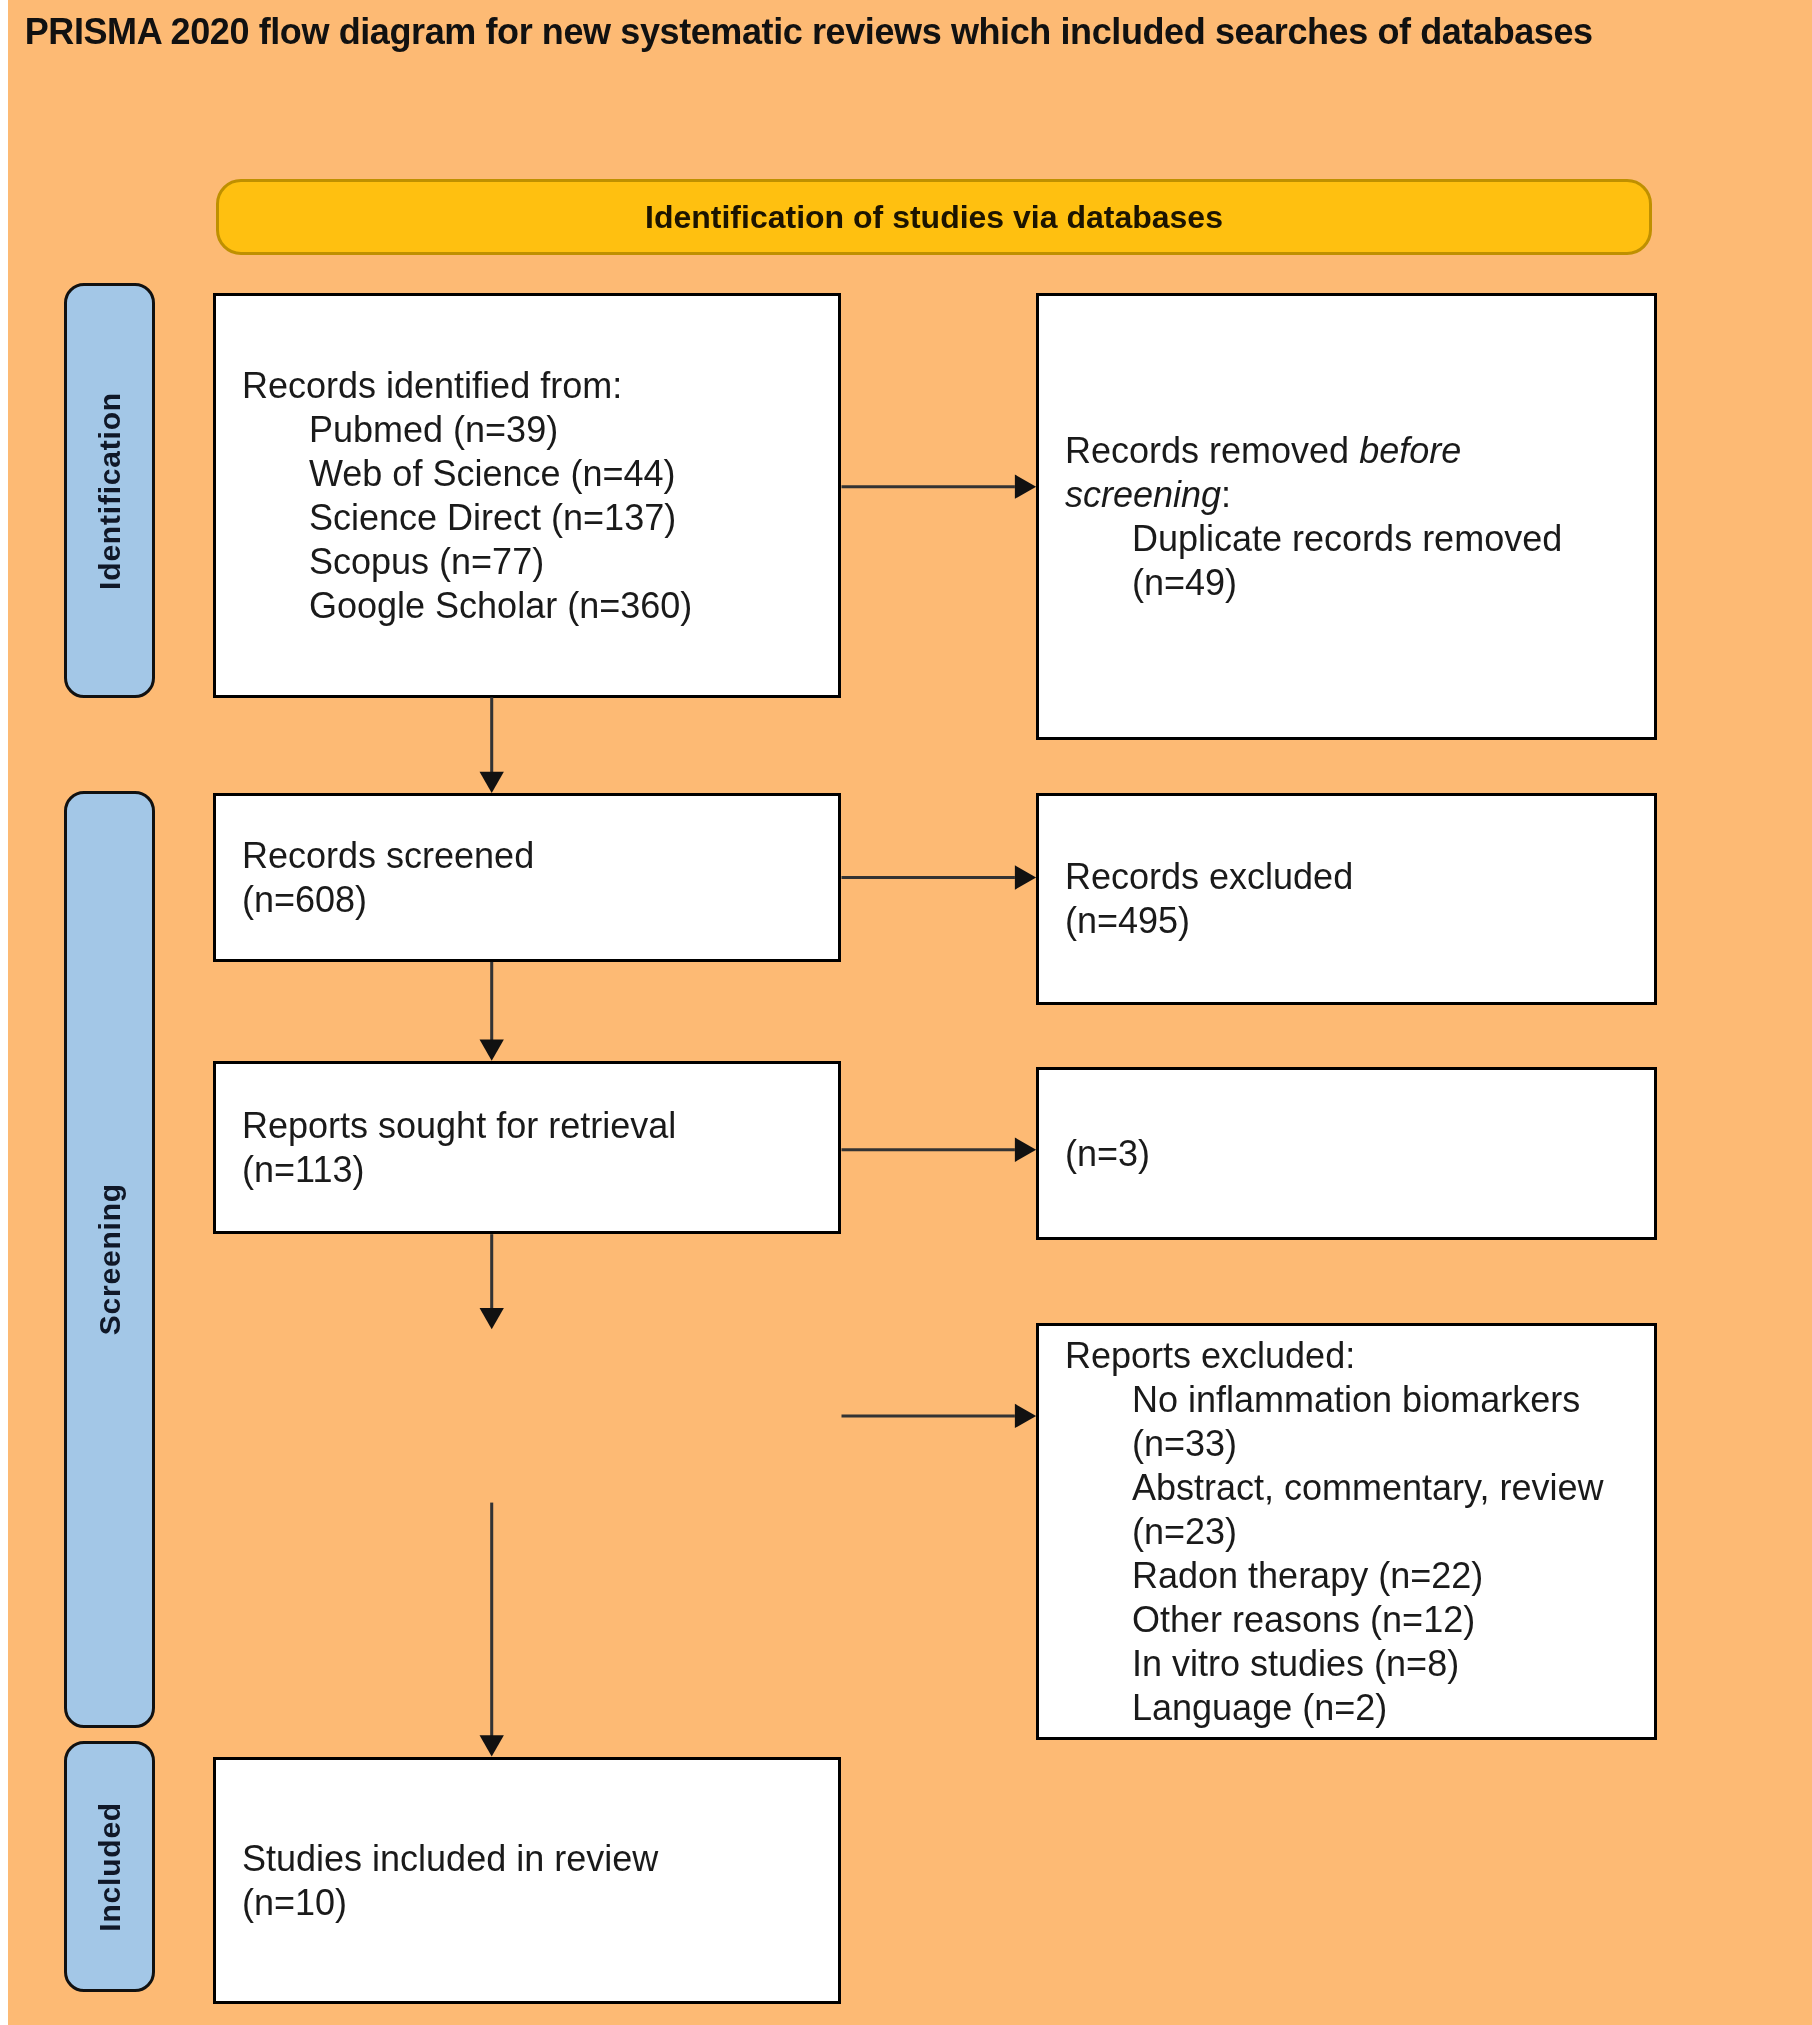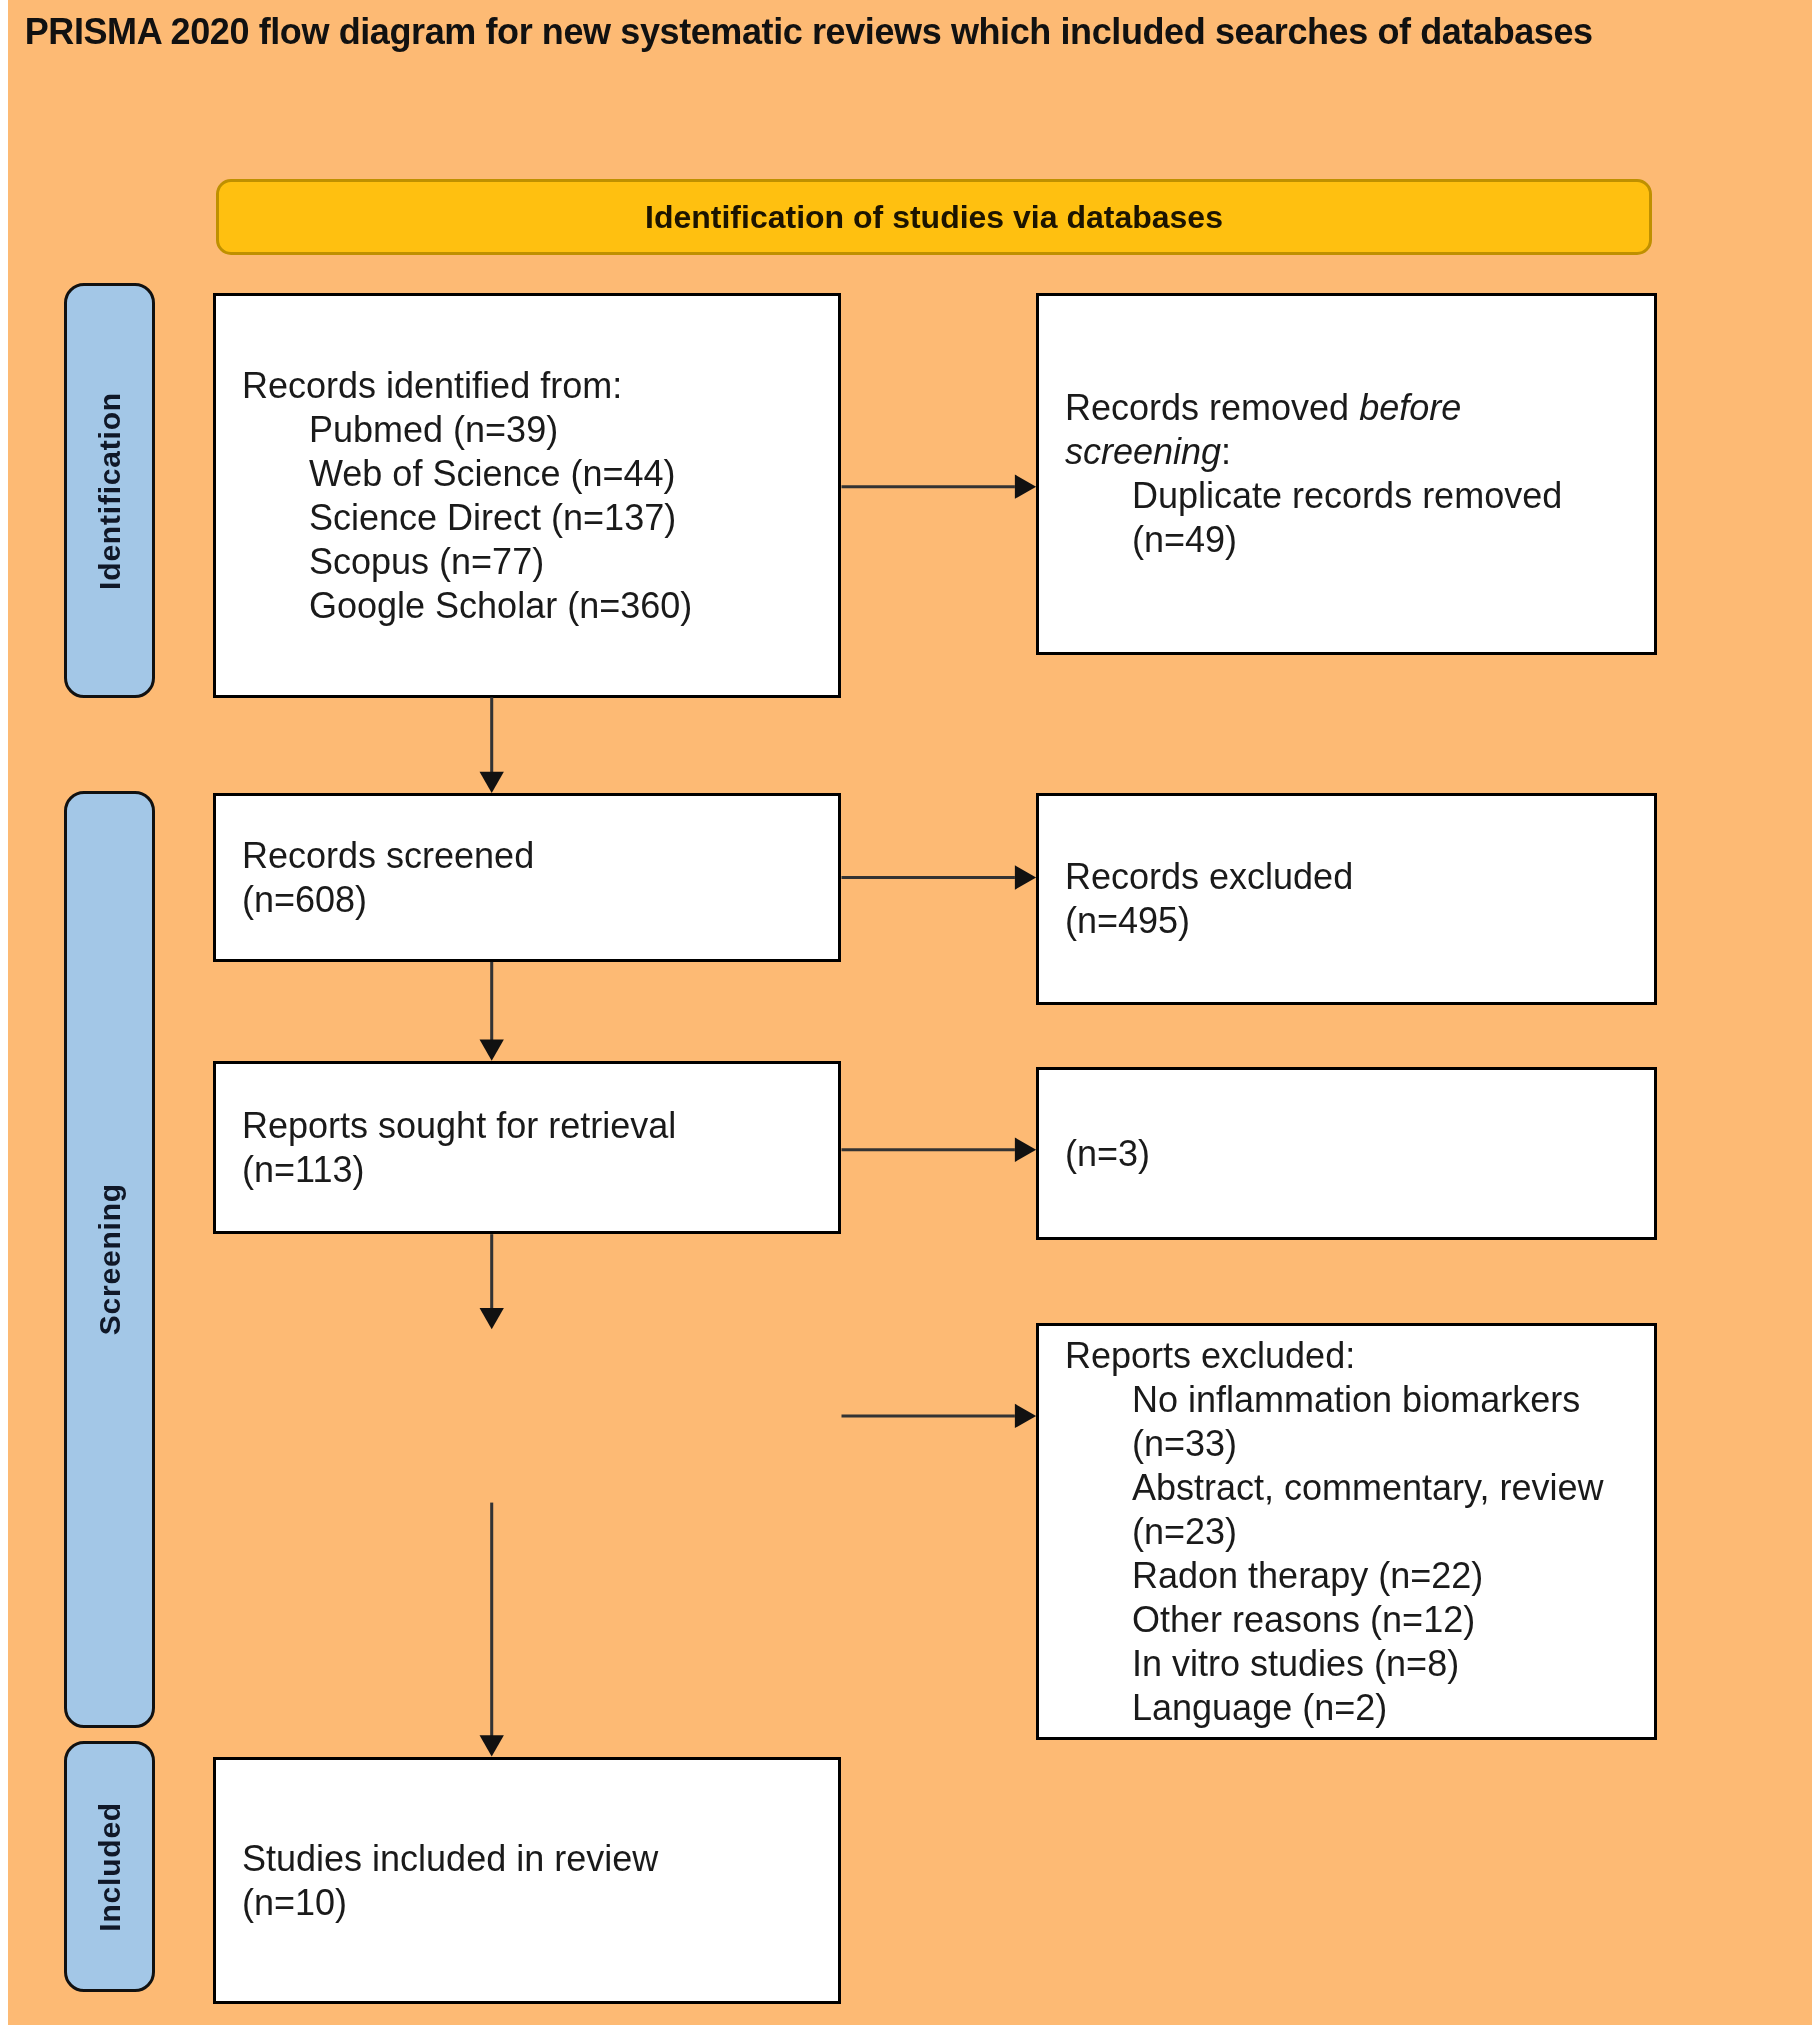--- a/index.html
+++ b/index.html
@@ -26,21 +26,21 @@
     position:absolute;left:16.7px;top:10.6px;width:1787px;
     margin:0;
     font-size:36px;font-weight:bold;color:#111;
     letter-spacing:-0.4px;
     white-space:nowrap;
   }
   .banner{
     position:absolute;left:208px;top:179px;width:1436px;height:76px;
     background:var(--banner-fill);
     border:3.8px solid var(--banner-border);
-    border-radius:15px;
+    border-radius:25px;
     box-sizing:border-box;
     display:flex;align-items:center;justify-content:center;
   }
   .banner span{font-size:32px;font-weight:bold;color:#1c1400;}
   .stage{
     position:absolute;left:56px;width:91px;
     background:var(--sidebar-fill);
     border:3px solid var(--sidebar-border);
     border-radius:20px;
     box-sizing:border-box;
@@ -61,21 +61,21 @@
     background:#ffffff;
     border:3.8px solid var(--box-border);
     box-sizing:border-box;
     display:flex;flex-direction:column;justify-content:center;
     padding:7.6px 23px 7.6px 26px;
   }
   .box .bline{font-size:36px;line-height:44px;color:var(--text);}
   .box .indent{padding-left:67px;}
   .box em{font-style:italic;}
   .box1{left:205px;top:293px;width:628px;height:405px;}
-  .box2{left:1028px;top:293px;width:621px;height:362px;}
+  .box2{left:1028px;top:293px;width:621px;height:447px;}
   .box3{left:205px;top:793px;width:628px;height:169px;}
   .box4{left:1028px;top:793px;width:621px;height:212px;}
   .box5{left:205px;top:1061px;width:628px;height:173px;}
   .box6{left:1028px;top:1067px;width:621px;height:173px;}
   .box7{left:205px;top:1329px;width:628px;height:173px;}
   .box8{left:1028px;top:1323px;width:621px;height:417px;}
   .box9{left:205px;top:1757px;width:628px;height:247px;}
   .arrows{
     position:absolute;left:0;top:0;width:1813px;height:2025px;
     pointer-events:none;

